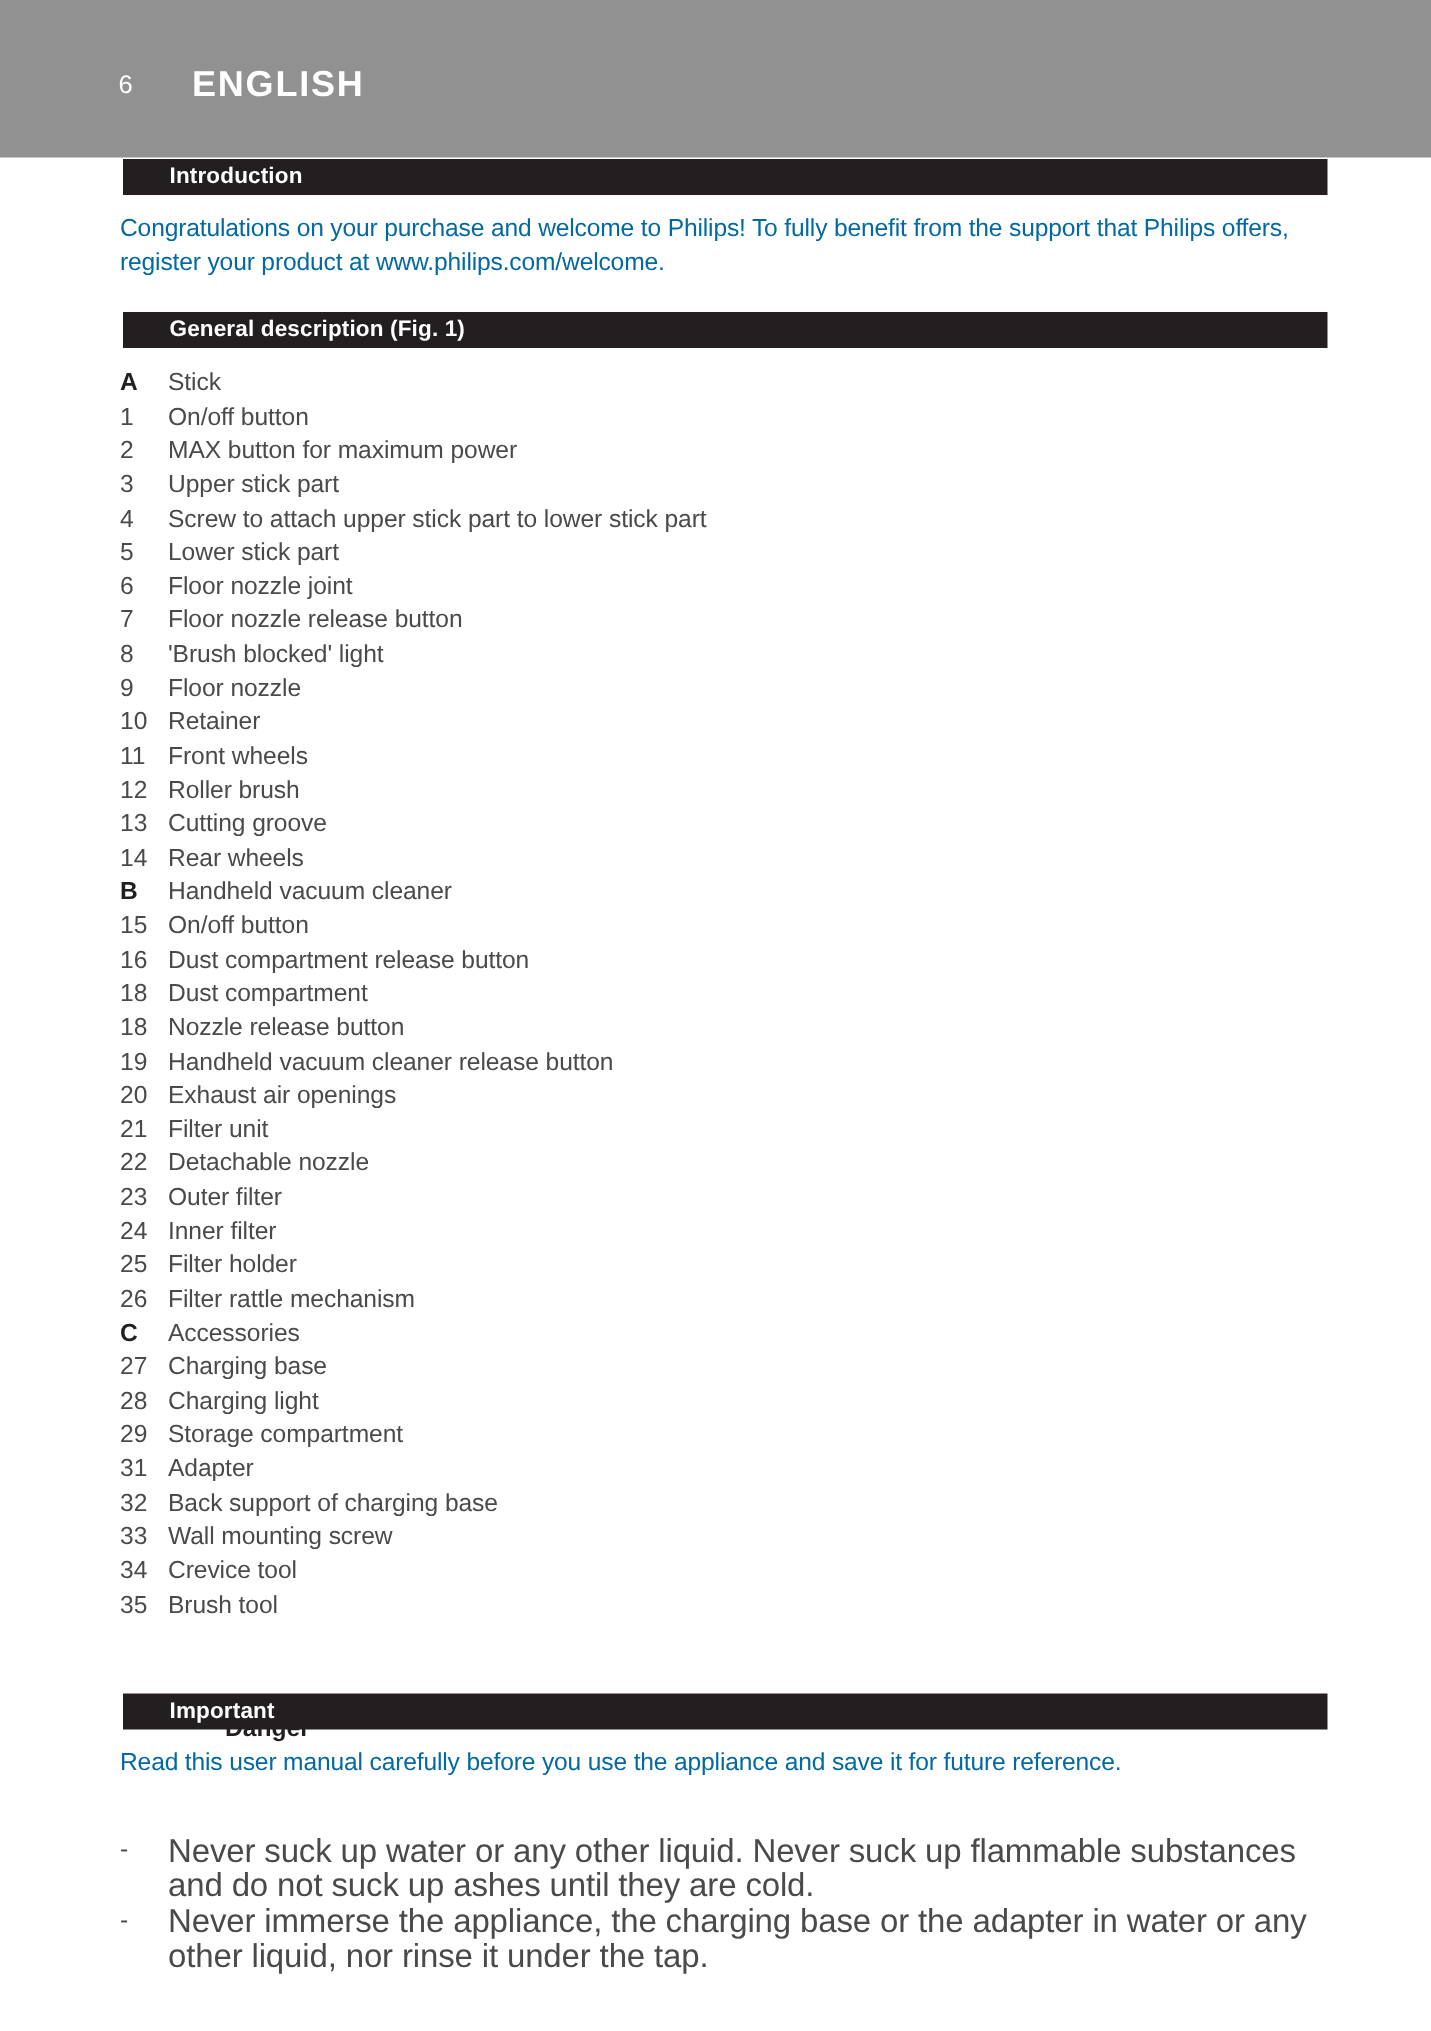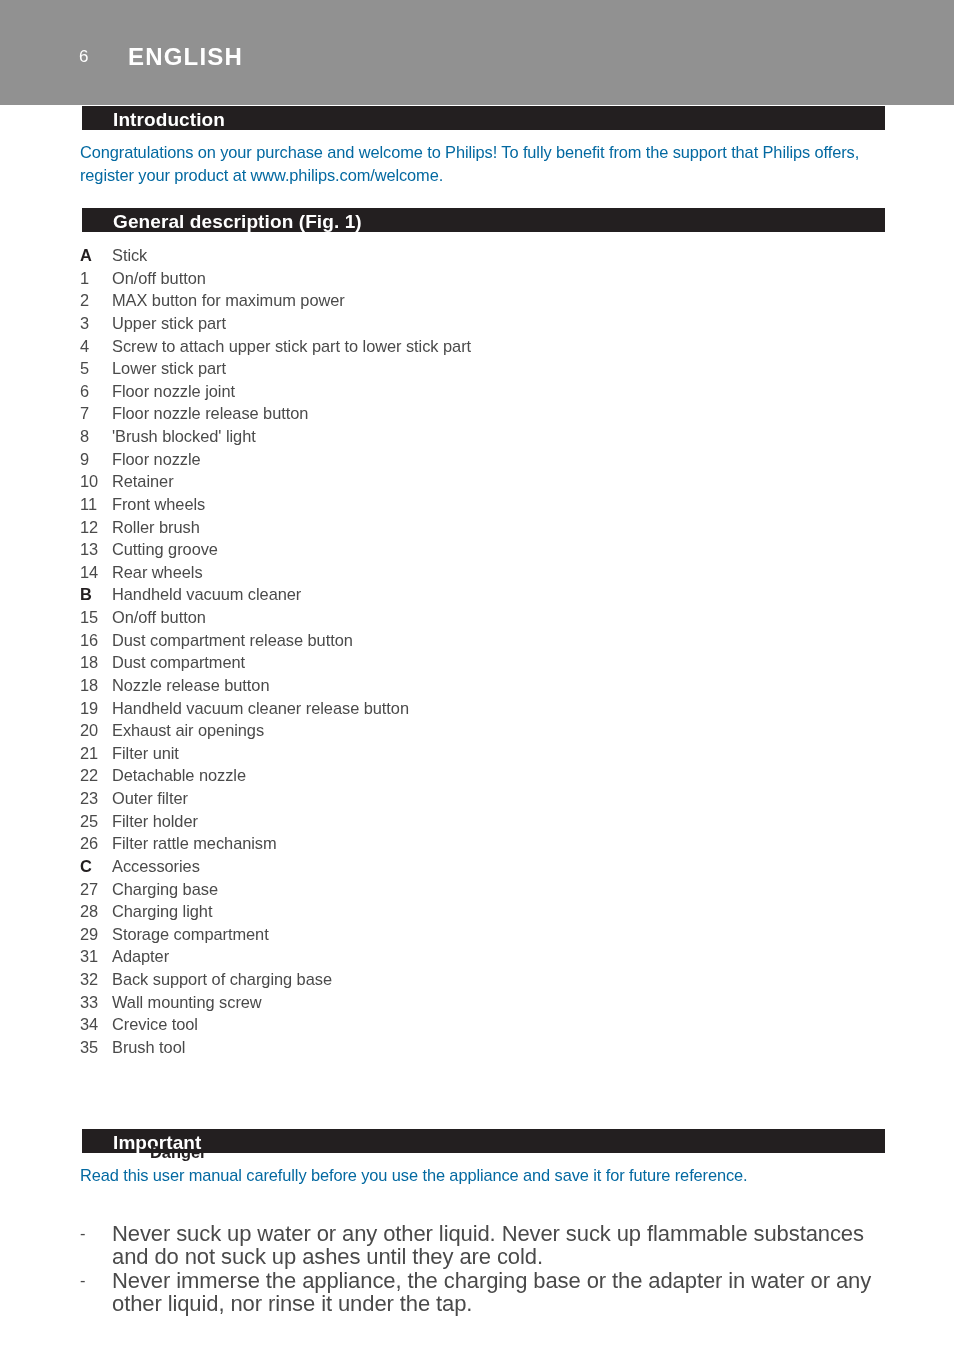--- a/index.html
+++ b/index.html
@@ -49,21 +49,21 @@
     position: absolute;
     left: 82px;
     width: 803px;
     height: 24px;
     background: #231f20;
   }
   .section-bar span {
     position: absolute;
     left: 31px;
     top: 4px;
-    font-size: 19px;
+    font-size: 15px;
     font-weight: bold;
     color: #ffffff;
     line-height: 1.1;
     letter-spacing: 0.1px;
     white-space: nowrap;
   }
 
   
   .para {
     position: absolute;
@@ -254,20 +254,24 @@
     </div>
     <div class="part-row">
       <div class="part-key">22</div>
       <div class="part-label">Detachable nozzle</div>
     </div>
     <div class="part-row">
       <div class="part-key">23</div>
       <div class="part-label">Outer filter</div>
     </div>
     <div class="part-row">
+      <div class="part-key">24</div>
+      <div class="part-label">Inner filter</div>
+    </div>
+    <div class="part-row">
       <div class="part-key">25</div>
       <div class="part-label">Filter holder</div>
     </div>
     <div class="part-row">
       <div class="part-key">26</div>
       <div class="part-label">Filter rattle mechanism</div>
     </div>
     <div class="part-row">
       <div class="part-key alpha">C</div>
       <div class="part-label">Accessories</div>

